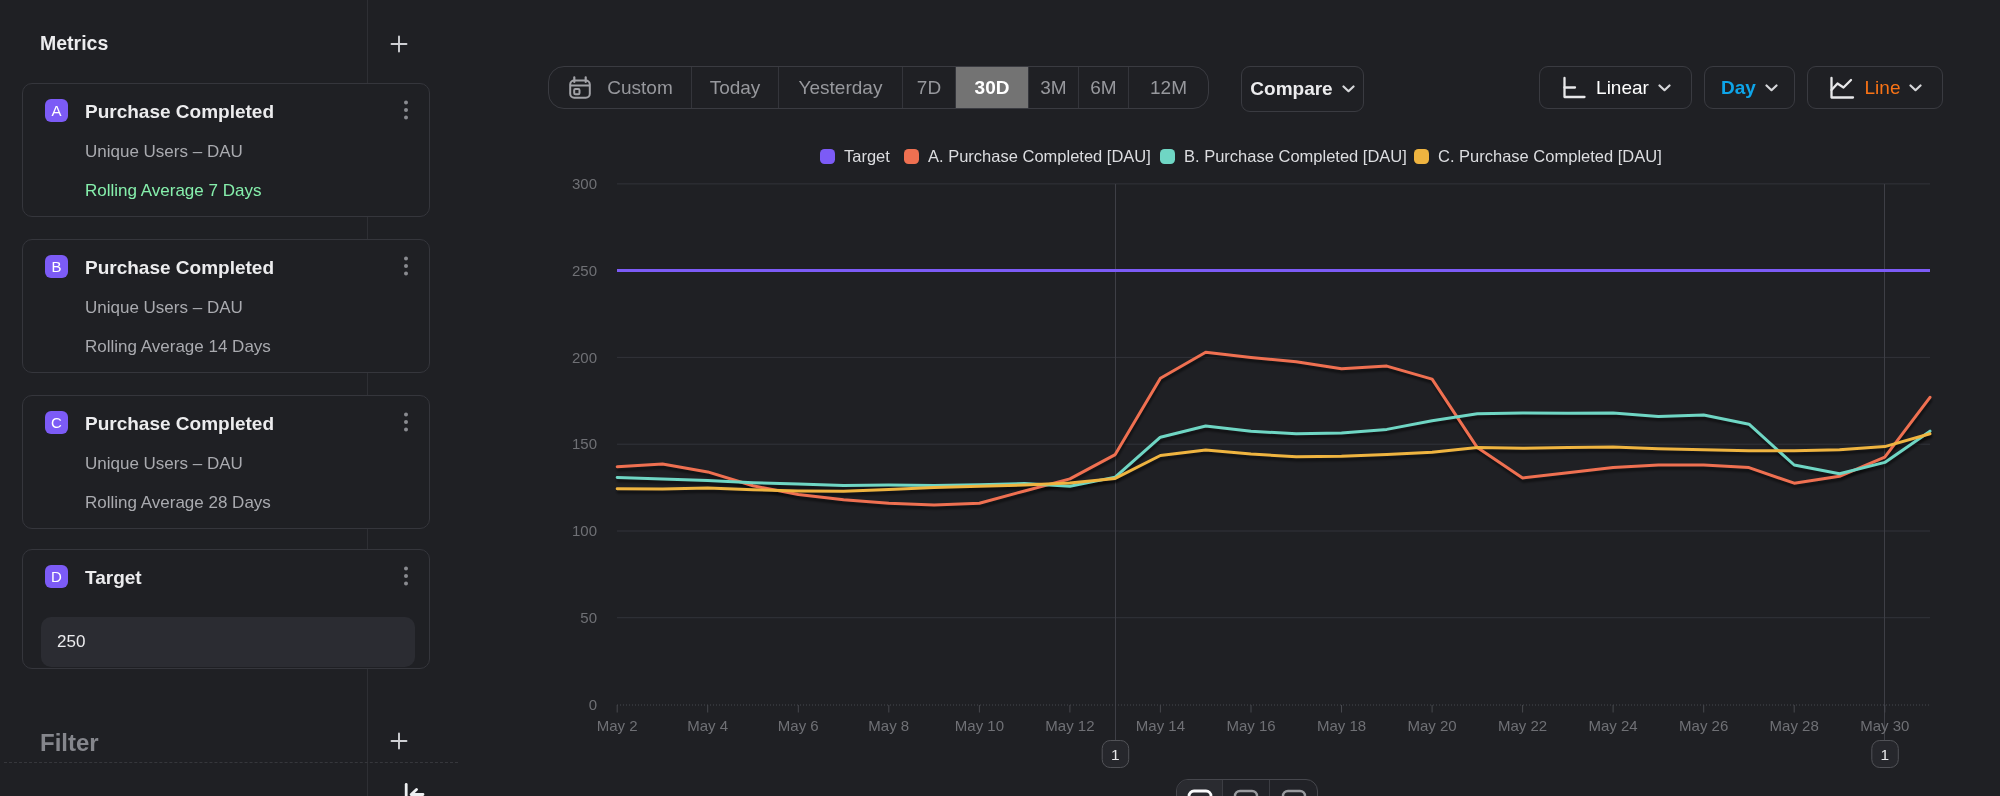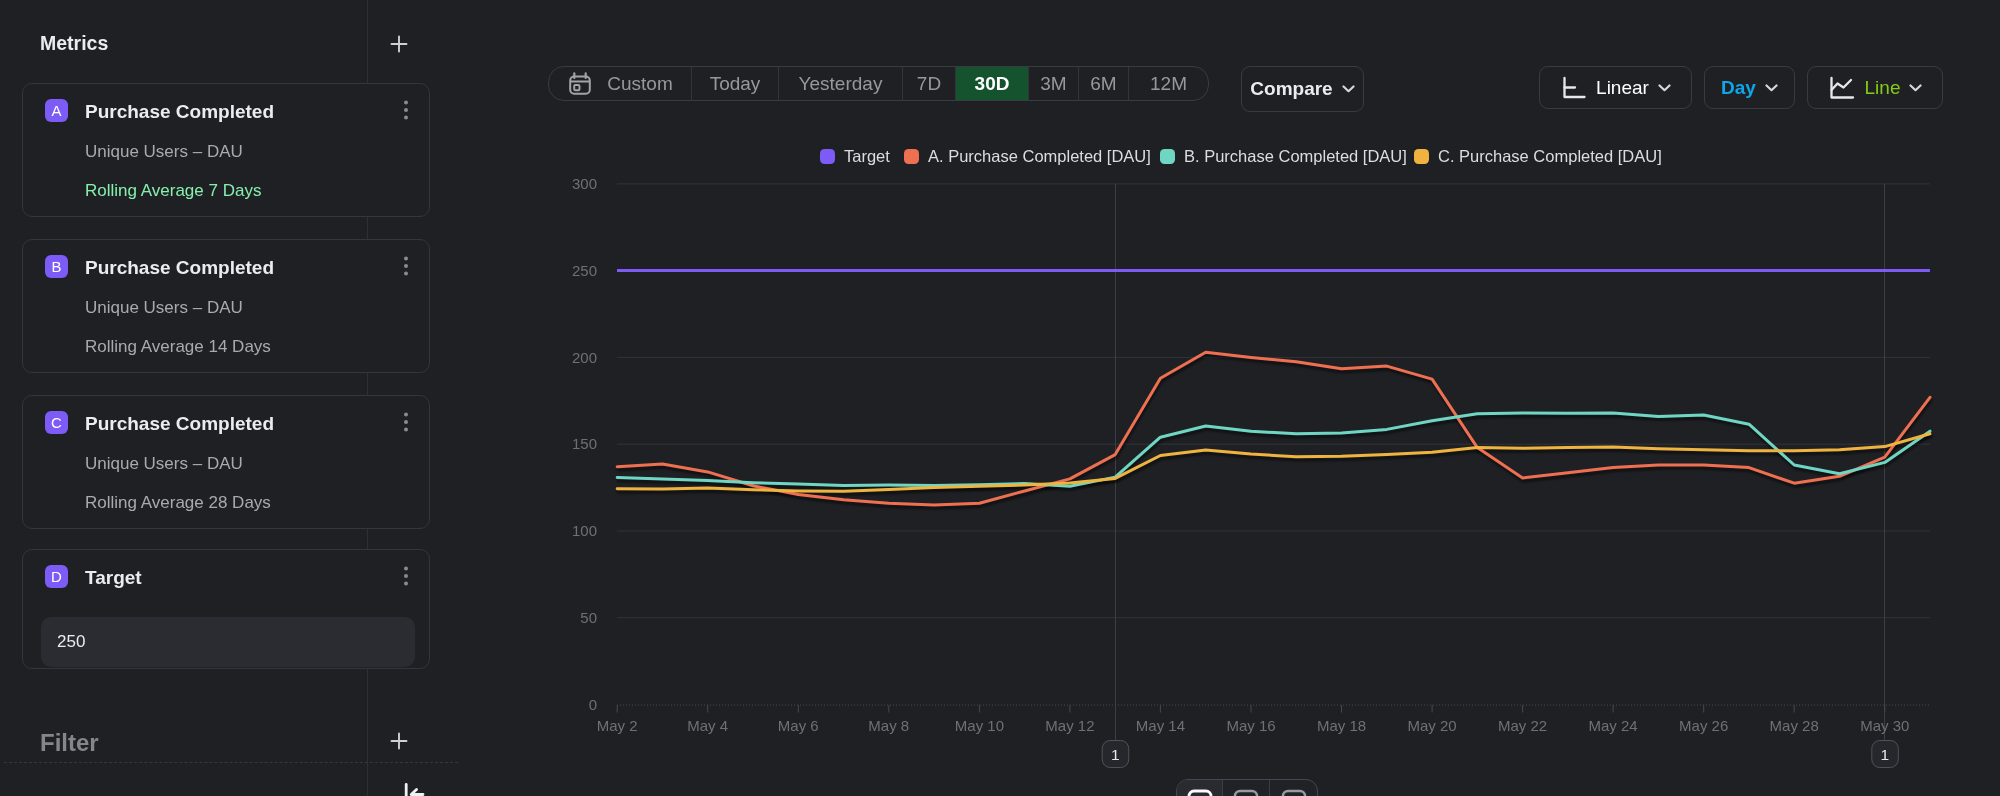--- a/index.html
+++ b/index.html
@@ -81,33 +81,33 @@
       <span style="font-size:16.5px;color:#dcdde0">A. Purchase Completed [DAU]</span>
     </div>
     <div style="position:absolute;left:1160px;top:147px;display:flex;align-items:center">
       <span style="width:15px;height:15px;border-radius:4.5px;background:#6fd6c4;display:inline-block;margin-right:9px"></span>
       <span style="font-size:16.5px;color:#dcdde0">B. Purchase Completed [DAU]</span>
     </div>
     <div style="position:absolute;left:1414px;top:147px;display:flex;align-items:center">
       <span style="width:15px;height:15px;border-radius:4.5px;background:#efb440;display:inline-block;margin-right:9px"></span>
       <span style="font-size:16.5px;color:#dcdde0">C. Purchase Completed [DAU]</span>
     </div>
-<div style="position:absolute;left:548px;top:66px;width:661px;height:35px;border:1px solid #3a3b41;border-radius:16px;display:flex;overflow:hidden;box-sizing:border-box">
+<div style="position:absolute;left:548px;top:66px;width:661px;height:43px;border:1px solid #3a3b41;border-radius:16px;display:flex;overflow:hidden;box-sizing:border-box">
       <div style="width:143px;display:flex;align-items:center;justify-content:center;font-size:19px;border-right:1px solid #34353b;color:#97989d;"><span style="display:flex;margin-right:14px">
           <svg width="26" height="26" viewBox="0 0 26 26">
             <rect x="3.2" y="5.5" width="19.6" height="17.3" rx="4" fill="none" stroke="#a2a3a8" stroke-width="2"></rect>
             <path d="M3.4 10.6 H22.6" stroke="#a2a3a8" stroke-width="2"></path>
             <path d="M7.3 2.3 V7 M18.7 2.3 V7" stroke="#a2a3a8" stroke-width="2.2" stroke-linecap="round"></path>
             <rect x="7.2" y="14" width="5.3" height="5.3" rx="1.2" fill="none" stroke="#a2a3a8" stroke-width="2"></rect>
           </svg>
         </span>Custom</div>
       <div style="width:87px;display:flex;align-items:center;justify-content:center;font-size:19px;border-right:1px solid #34353b;color:#97989d;">Today</div>
       <div style="width:124px;display:flex;align-items:center;justify-content:center;font-size:19px;border-right:1px solid #34353b;color:#97989d;">Yesterday</div>
       <div style="width:53px;display:flex;align-items:center;justify-content:center;font-size:19px;border-right:1px solid #34353b;color:#97989d;">7D</div>
-      <div style="width:73px;display:flex;align-items:center;justify-content:center;font-size:19px;border-right:1px solid #34353b;background:#14532d;color:#ffffff;font-weight:700;">30D</div>
+      <div style="width:73px;display:flex;align-items:center;justify-content:center;font-size:19px;border-right:1px solid #34353b;background:#737373;color:#ffffff;font-weight:700;">30D</div>
       <div style="width:50px;display:flex;align-items:center;justify-content:center;font-size:19px;border-right:1px solid #34353b;color:#97989d;">3M</div>
       <div style="width:50px;display:flex;align-items:center;justify-content:center;font-size:19px;border-right:1px solid #34353b;color:#97989d;">6M</div>
       <div style="width:78px;display:flex;align-items:center;justify-content:center;font-size:19px;color:#97989d;flex:1;">12M</div>
     </div>
 <div style="position:absolute;left:1241px;top:66px;width:123px;height:46px;border:1px solid #3a3b41;border-radius:9px;display:flex;align-items:center;justify-content:center;box-sizing:border-box">
       <span style="font-size:19px;font-weight:700;color:#ececee">Compare</span>
       <svg width="13" height="8" viewBox="0 0 13 8" style="margin-left:9px">
         <path d="M1.5 1.5 L6.5 6.2 L11.5 1.5" fill="none" stroke="#d6d7da" stroke-width="2.2" stroke-linecap="round" stroke-linejoin="round"></path>
       </svg>
     </div>
@@ -125,21 +125,21 @@
       <span style="font-size:19px;font-weight:700;color:#0ea5e9">Day</span>
       <svg width="13" height="8" viewBox="0 0 13 8" style="margin-left:9px">
         <path d="M1.5 1.5 L6.5 6.2 L11.5 1.5" fill="none" stroke="#d6d7da" stroke-width="2.2" stroke-linecap="round" stroke-linejoin="round"></path>
       </svg>
     </div>
     <div style="position:absolute;left:1807px;top:66px;width:136px;height:43px;border:1px solid #3a3b41;border-radius:9px;display:flex;align-items:center;justify-content:center;box-sizing:border-box">
       <svg width="27" height="26" viewBox="0 0 27 26" style="margin-right:10px">
         <path d="M3.5 3 V22.5 H25" fill="none" stroke="#e8e8ea" stroke-width="2.3" stroke-linecap="round" stroke-linejoin="round"></path>
         <path d="M3.5 15 L9.5 8.5 L15.5 12.5 L23 5" fill="none" stroke="#e8e8ea" stroke-width="2.3" stroke-linecap="round" stroke-linejoin="round"></path>
       </svg>
-      <span style="font-size:19px;color:#84cc16">Line</span>
+      <span style="font-size:19px;color:#f97316">Line</span>
       <svg width="13" height="8" viewBox="0 0 13 8" style="margin-left:9px">
         <path d="M1.5 1.5 L6.5 6.2 L11.5 1.5" fill="none" stroke="#d6d7da" stroke-width="2.2" stroke-linecap="round" stroke-linejoin="round"></path>
       </svg>
     </div>
 <div style="position:absolute;left:1176px;top:779px;width:142px;height:40px;background:#212227;border:1px solid #46474d;border-radius:12px;display:flex;overflow:hidden">
       <div style="width:46px;display:flex;align-items:flex-start;justify-content:center;background:#2a2b30;border-right:1px solid #3c3d43;padding-top:9px">
         <svg width="26" height="26" viewBox="0 0 26 26">
           <rect x="2" y="2" width="22" height="22" rx="5" fill="none" stroke="#fafafb" stroke-width="2.8"></rect>
         </svg>
       </div>

